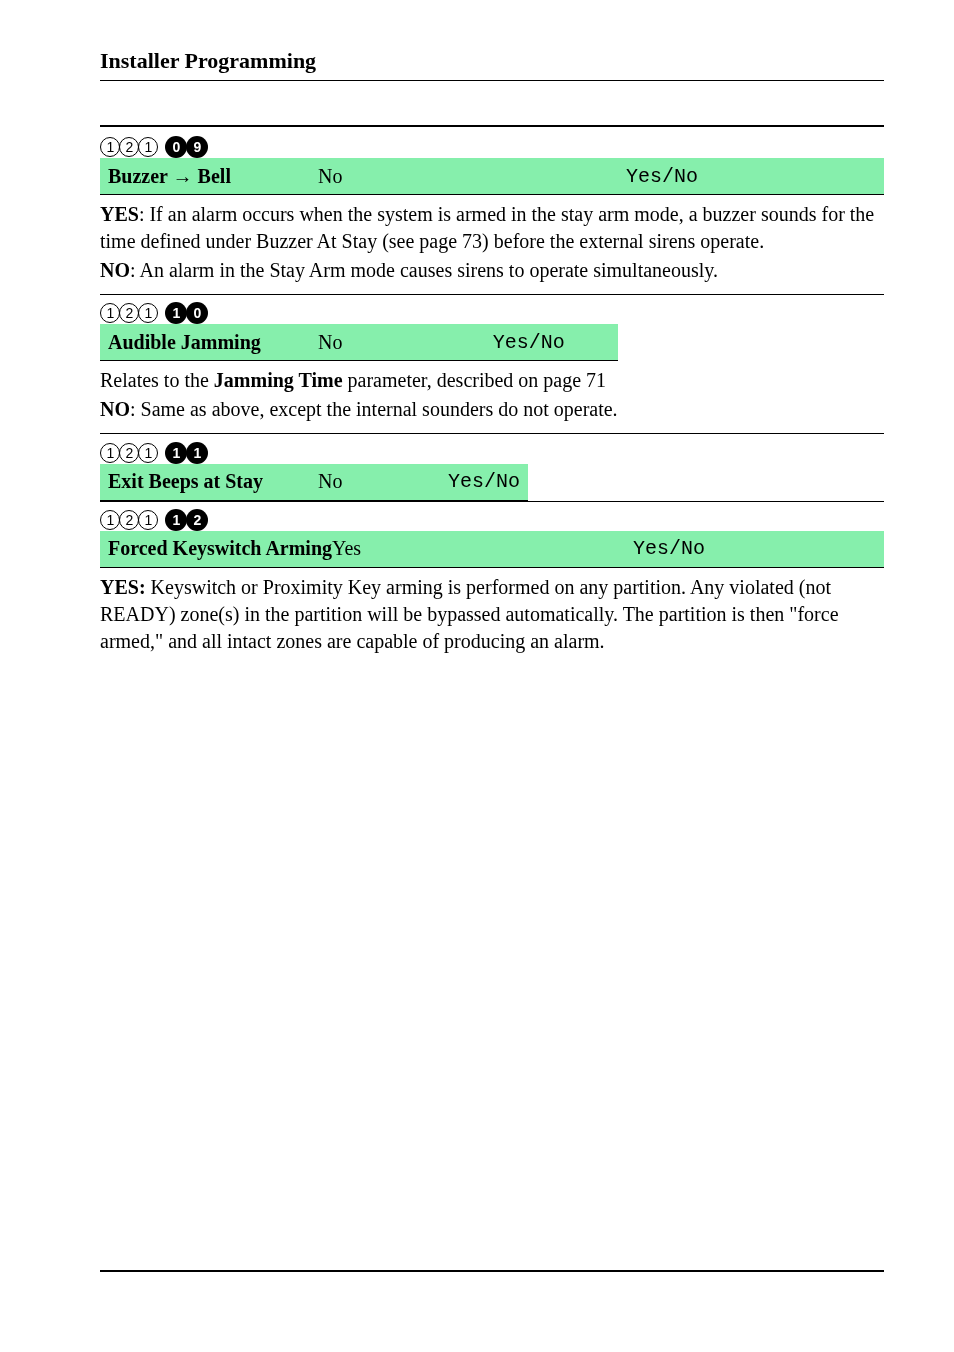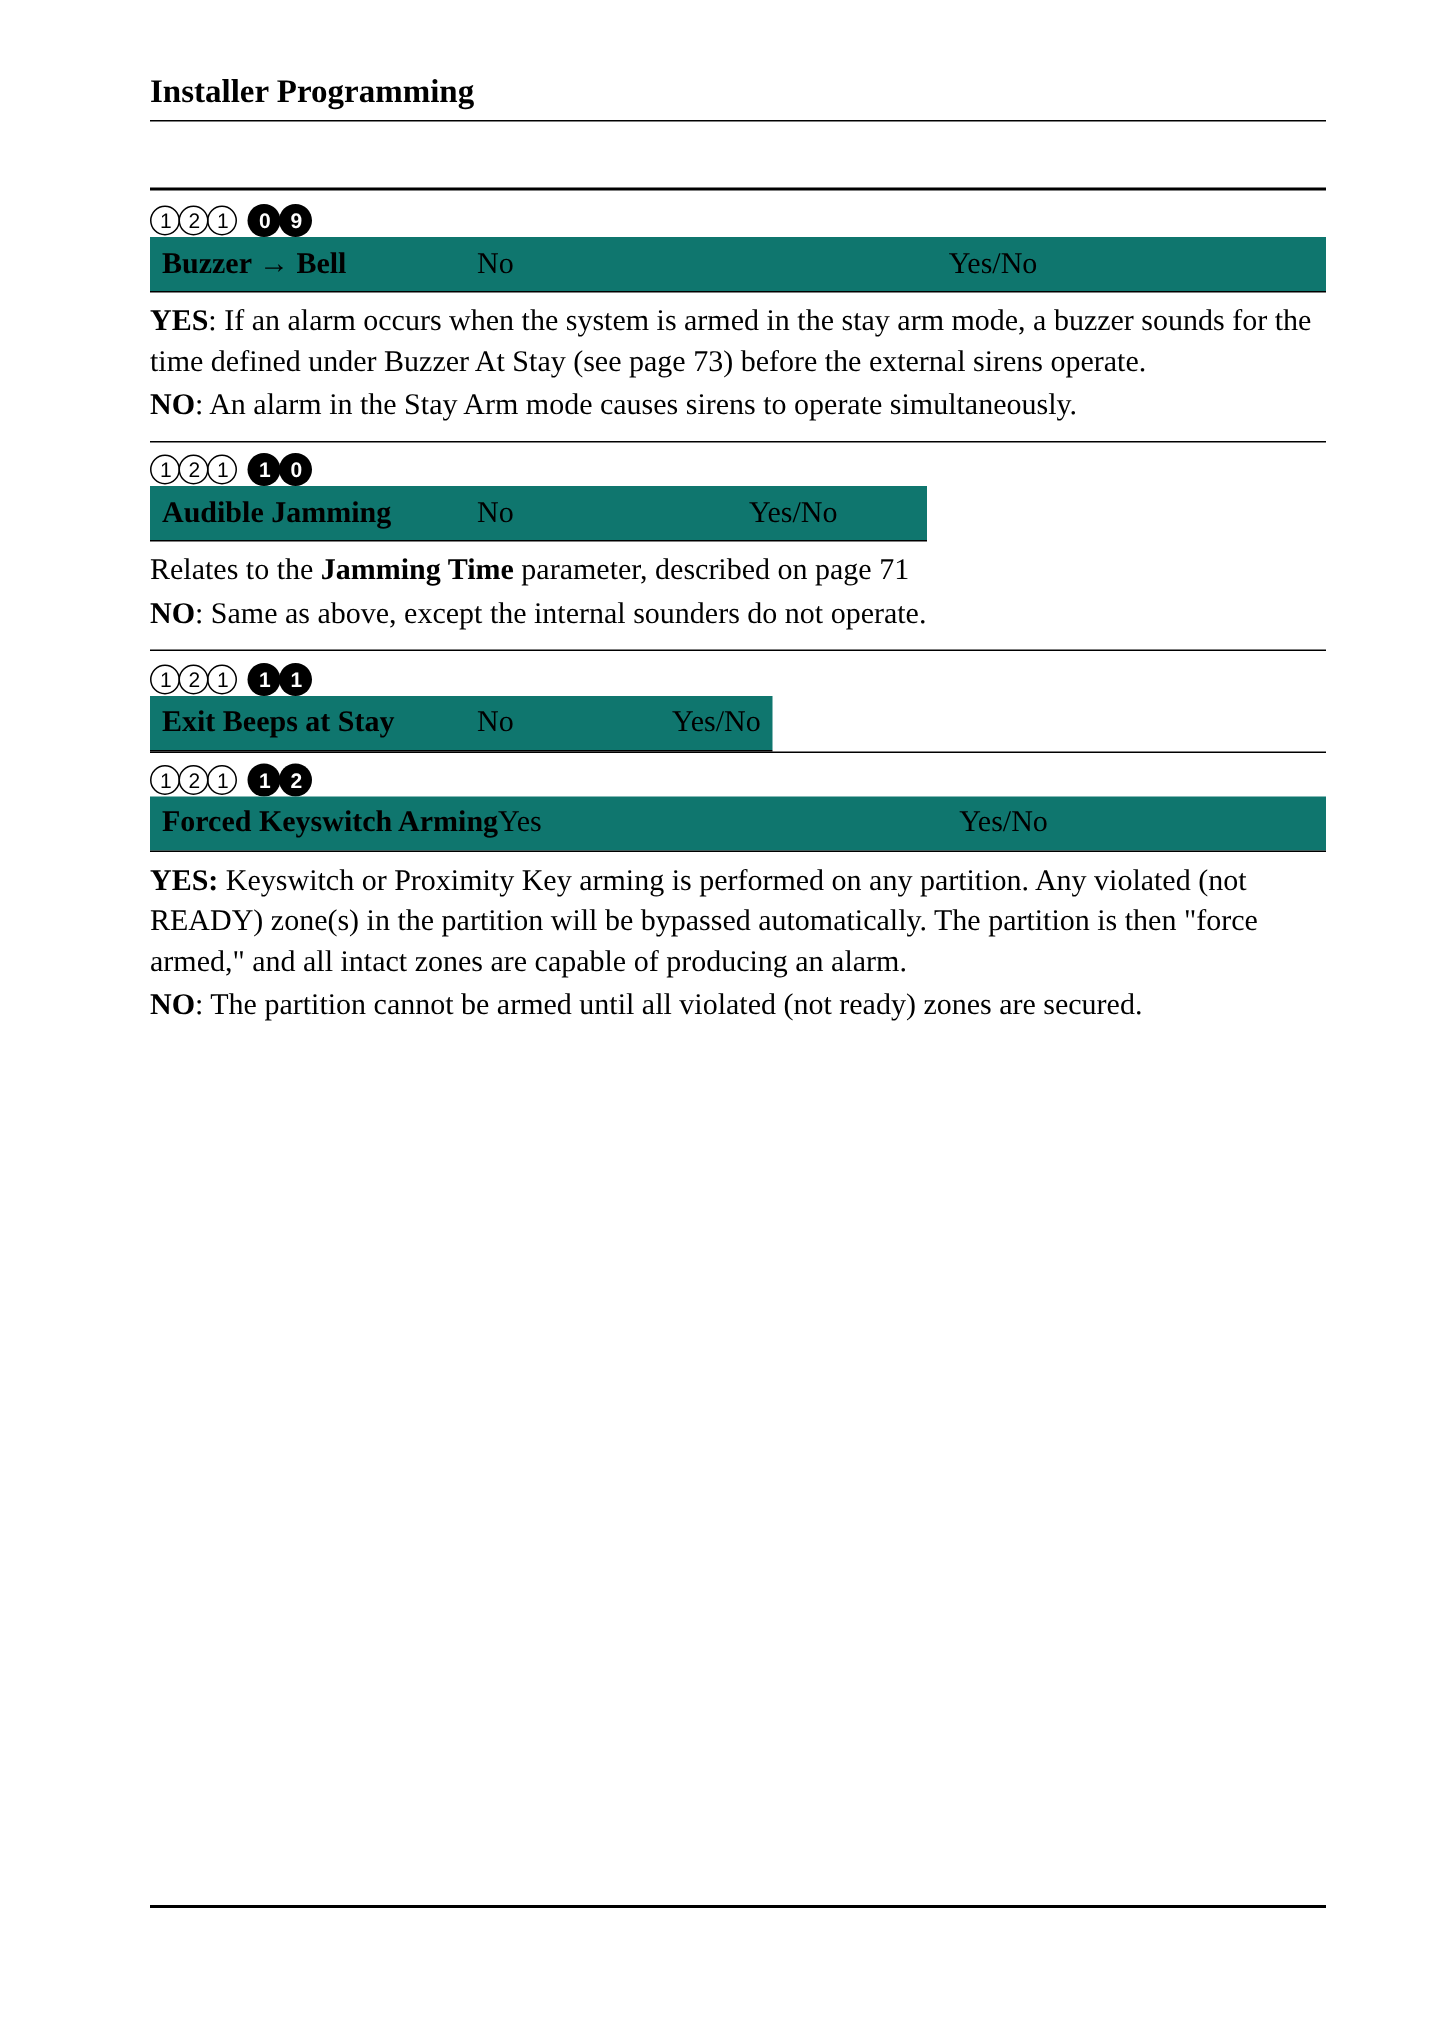--- a/index.html
+++ b/index.html
@@ -50,41 +50,42 @@
     padding-top: 6px;
     letter-spacing: -1px;
     font-size: 21px;
     line-height: 1;
     white-space: nowrap;
   }
   .content-col {
     flex: 1;
   }
   .shaded {
-    background: #0f766e;
+    background: #86efac;
   }
   .param-row {
     display: flex;
     align-items: center;
     padding: 4px 8px 4px 8px;
     font-size: 20px;
     min-height: 28px;
   }
   .param-name {
     font-weight: bold;
     flex: 0 0 auto;
     min-width: 210px;
   }
   .param-default {
     flex: 0 0 auto;
     min-width: 130px;
   }
   .param-range {
     flex: 1;
     text-align: center;
+    font-family: Liberation Mono, monospace;
   }
   .desc {
     font-size: 20px;
     line-height: 1.35;
     padding: 6px 0 8px 0;
   }
   .desc p {
     margin: 0 0 2px 0;
   }
   .outline-circle {
@@ -205,20 +206,19 @@
       </div>
       <div class="content-col">
         <div class="shaded param-row">
           <div class="param-name" style="min-width:200px;">Forced Keyswitch Arming</div>
           <div class="param-default">Yes</div>
           <div class="param-range">Yes/No</div>
         </div>
         <hr class="rule-thin">
         <div class="desc">
           <p><b>YES:</b><span> Keyswitch or Proximity Key arming is performed on any partition. Any violated (not READY) zone(s) in the partition will be bypassed automatically. The partition is then "force armed," and all intact zones are capable of producing an alarm.</span></p>
-          <p><b>NO</b><span>: The partition cannot be armed until all violated (not ready) zones are secured.</span></p>
         </div>
       </div>
     </div>
   </div>
 
   <hr class="footer-rule">
 </div>
 
 </body></html>

